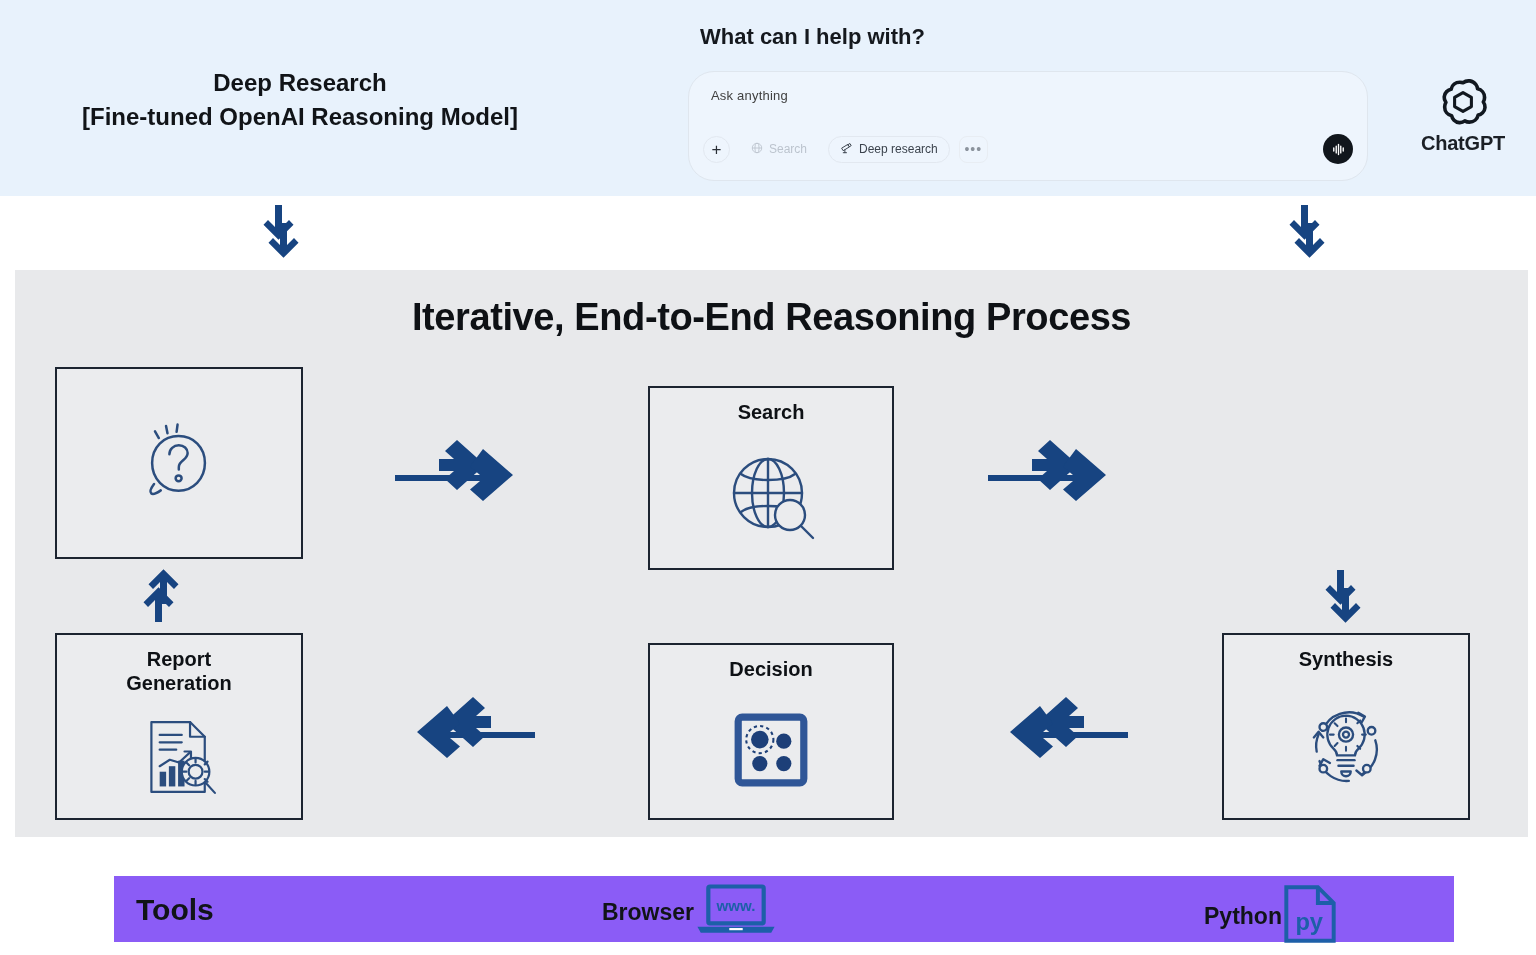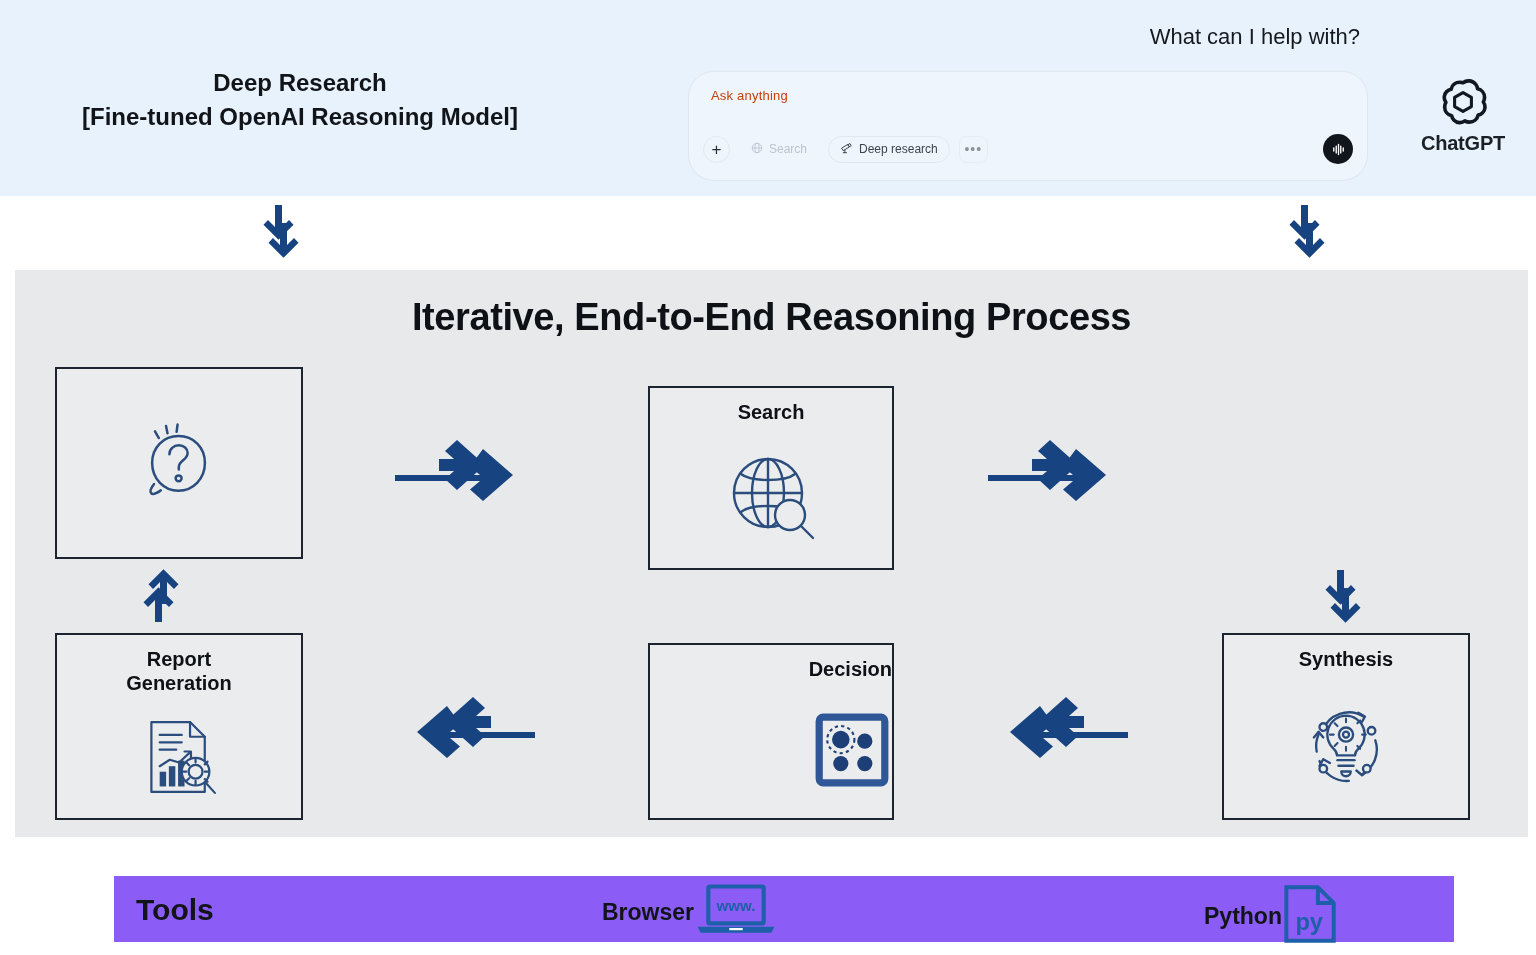--- a/index.html
+++ b/index.html
@@ -19,34 +19,34 @@
   .hdr-title {
     position: absolute; left: 20px; top: 66px; width: 560px;
     text-align: center;
     font-size: 24px; font-weight: bold; color: #111418;
     line-height: 1.42;
   }
   .hdr-title span { display: block; white-space: nowrap; }
 
   .what-help {
     position: absolute; left: 700px; top: 24px; width: 660px;
-    text-align: right;
-    font-size: 22px; font-weight: normal; color: #15191e;
+    text-align: left;
+    font-size: 22px; font-weight: bold; color: #15191e;
   }
 
   
   .composer {
     position: absolute; left: 688px; top: 71px; width: 680px; height: 110px;
     background: #eef5fd;
     border: 1px solid #dfe6ee;
     border-radius: 26px;
   }
   .composer-placeholder {
     position: absolute; left: 22px; top: 16px;
-    font-size: 13px; color: #c2410c; letter-spacing: .2px;
+    font-size: 13px; color: #404040; letter-spacing: .2px;
   }
   .composer-row {
     position: absolute; left: 14px; top: 59px; right: 14px; height: 36px;
     display: flex; align-items: center; gap: 9px;
   }
   .c-plus {
     width: 27px; height: 27px; border-radius: 50%;
     border: 1px solid #e2e8f0; background: transparent;
     display: flex; align-items: center; justify-content: center;
     color: #2a2f36; font-size: 17px; line-height: 1;
@@ -108,21 +108,21 @@
     font-size: 20px; font-weight: bold; color: #0e1115;
     text-align: center; line-height: 1.2; margin-top: 12px;
     white-space: pre-line;
   }
   .node-icon { flex: 1; display: flex; align-items: center; justify-content: center; }
 
   
   #node-query    { left: 55px;   top: 367px; width: 248px; height: 192px; }
   #node-report   { left: 55px;   top: 633px; width: 248px; height: 187px; }
   #node-search   { left: 648px;  top: 386px; width: 246px; height: 184px; }
-  #node-decision { left: 648px;  top: 643px; width: 246px; height: 177px; align-items: flex-end; }
+  #node-decision { left: 648px;  top: 643px; width: 246px; height: 177px; }
   #node-info     { left: 1222px; top: 380px; width: 248px; height: 180px; }
   #node-synth    { left: 1222px; top: 633px; width: 248px; height: 187px; }
 
   .arrow-r1 { position: absolute; left: 395px; top: 435px; }
   .arrow-r2 { position: absolute; left: 988px; top: 435px; }
   .arrow-l1 { position: absolute; left: 395px; top: 692px; }
   .arrow-l2 { position: absolute; left: 988px; top: 692px; }
   .arrow-up { position: absolute; left: 138px; top: 562px; }
   .arrow-dn { position: absolute; left: 1320px; top: 568px; }
 

